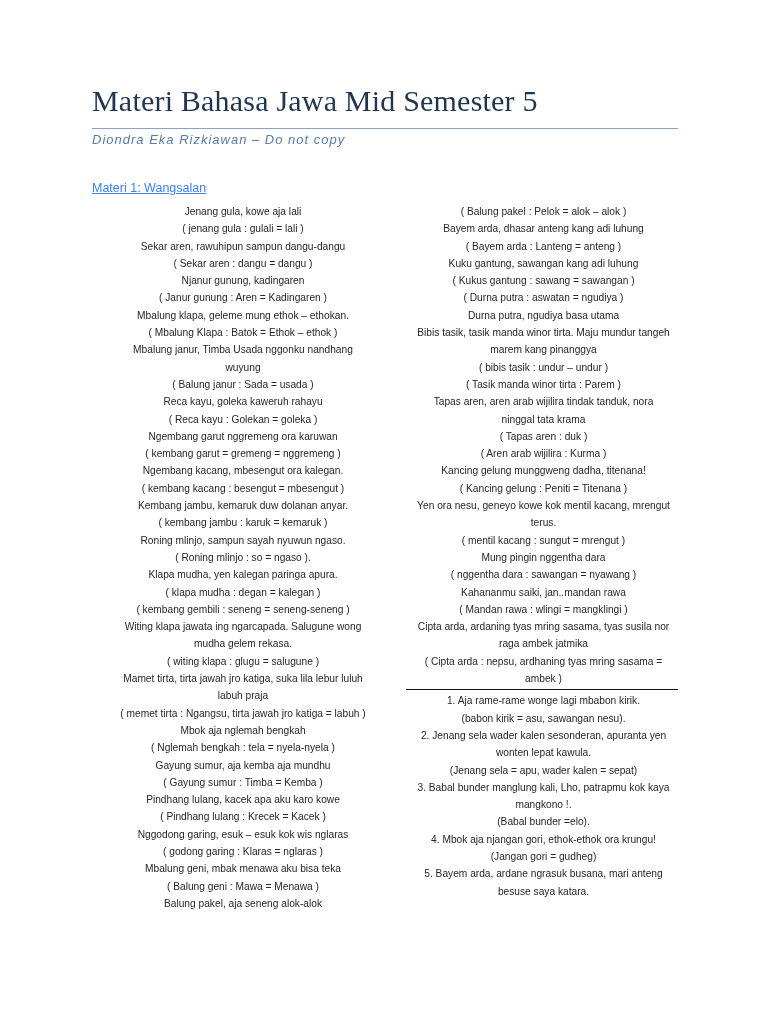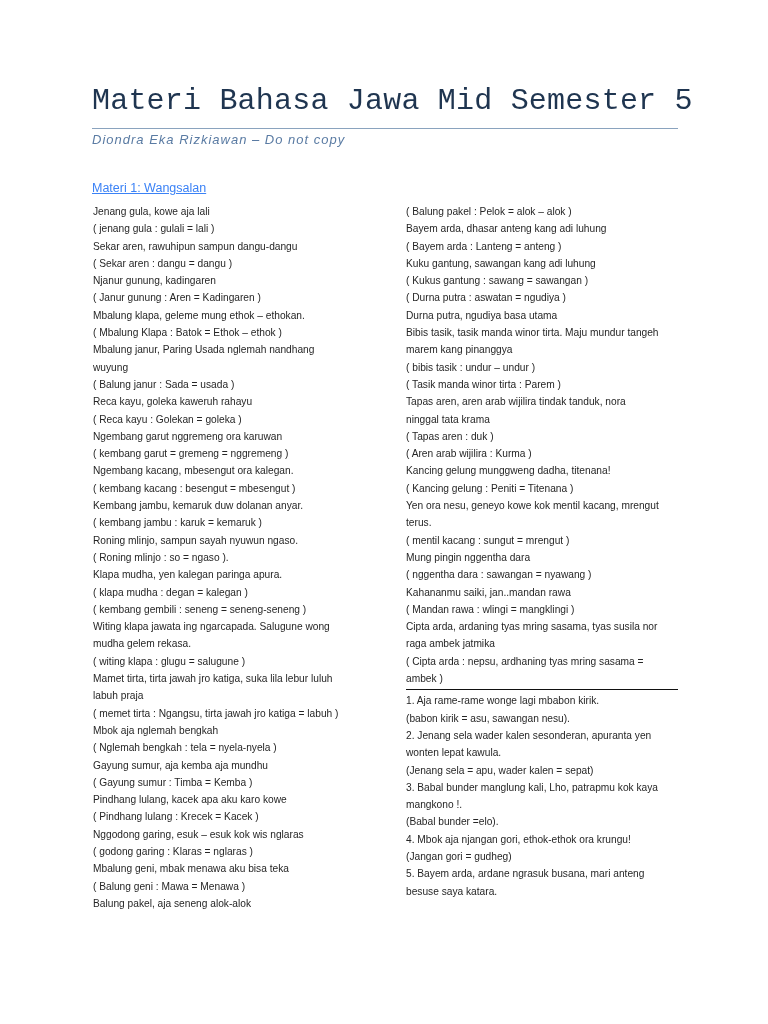--- a/index.html
+++ b/index.html
@@ -1,22 +1,22 @@
 <!DOCTYPE html>
 <html><head>
 <meta charset="utf-8">
 <style>
   html, body { margin:0; padding:0; background:#ffffff; }
   body { width:768px; height:1024px; position:relative; overflow:hidden; font-family:"Liberation Sans", sans-serif; color:#262626; }
   .page { position:absolute; left:0; top:0; width:768px; height:1024px; }
-  .title { position:absolute; left:92px; top:84px; font-family:Liberation Mono, monospace; font-size:30px; color:#1f3550; letter-spacing:0.2px; white-space:nowrap; }
+  .title { position:absolute; left:92px; top:84px; font-family:Liberation Serif, serif; font-size:30px; color:#1f3550; letter-spacing:0.2px; white-space:nowrap; }
   .title-rule { position:absolute; left:92px; top:128px; width:586px; height:1px; background:#8aa3be; }
   .subtitle { position:absolute; left:92px; top:132px; font-family:Liberation Sans, sans-serif; font-style:italic; font-size:13px; color:#5a7ba3; letter-spacing:1px; white-space:nowrap; }
   .section-heading { position:absolute; left:92px; top:181px; font-size:12.5px; color:#3b82f6; text-decoration:underline; white-space:nowrap; }
-  .col { position:absolute; top:203px; font-size:10.2px; line-height:17.3px; color:#262626; }
+  .col { position:absolute; top:203px; font-size:10.2px; line-height:17.3px; color:#262626;text-align:center; }
   .col-left { left:93px; width:300px; }
   .col-right { left:406px; width:275px; }
   .line { white-space:nowrap; }
   .divider { height:1px; background:#111; margin:2px 0 2px 0; width:272px; }
 </style>
 </head>
 <body>
 
 <div class="page">
   <div class="title">Materi Bahasa Jawa Mid Semester 5</div>
@@ -26,21 +26,21 @@
 
   <div class="col col-left" id="left-col">
       <div class="line">Jenang gula, kowe aja lali</div>
       <div class="line">( jenang gula : gulali = lali )</div>
       <div class="line">Sekar aren, rawuhipun sampun dangu-dangu</div>
       <div class="line">( Sekar aren : dangu = dangu )</div>
       <div class="line">Njanur gunung, kadingaren</div>
       <div class="line">( Janur gunung : Aren = Kadingaren )</div>
       <div class="line">Mbalung klapa, geleme mung ethok – ethokan.</div>
       <div class="line">( Mbalung Klapa : Batok = Ethok – ethok )</div>
-      <div class="line">Mbalung janur, Paring Usada nglemah nandhang</div>
+      <div class="line">Mbalung janur, Timba Usada nggonku nandhang</div>
       <div class="line">wuyung</div>
       <div class="line">( Balung janur : Sada = usada )</div>
       <div class="line">Reca kayu, goleka kaweruh rahayu</div>
       <div class="line">( Reca kayu : Golekan = goleka )</div>
       <div class="line">Ngembang garut nggremeng ora karuwan</div>
       <div class="line">( kembang garut = gremeng = nggremeng )</div>
       <div class="line">Ngembang kacang, mbesengut ora kalegan.</div>
       <div class="line">( kembang kacang : besengut =  mbesengut )</div>
       <div class="line">Kembang jambu, kemaruk duw dolanan anyar.</div>
       <div class="line">( kembang jambu : karuk =  kemaruk )</div>

